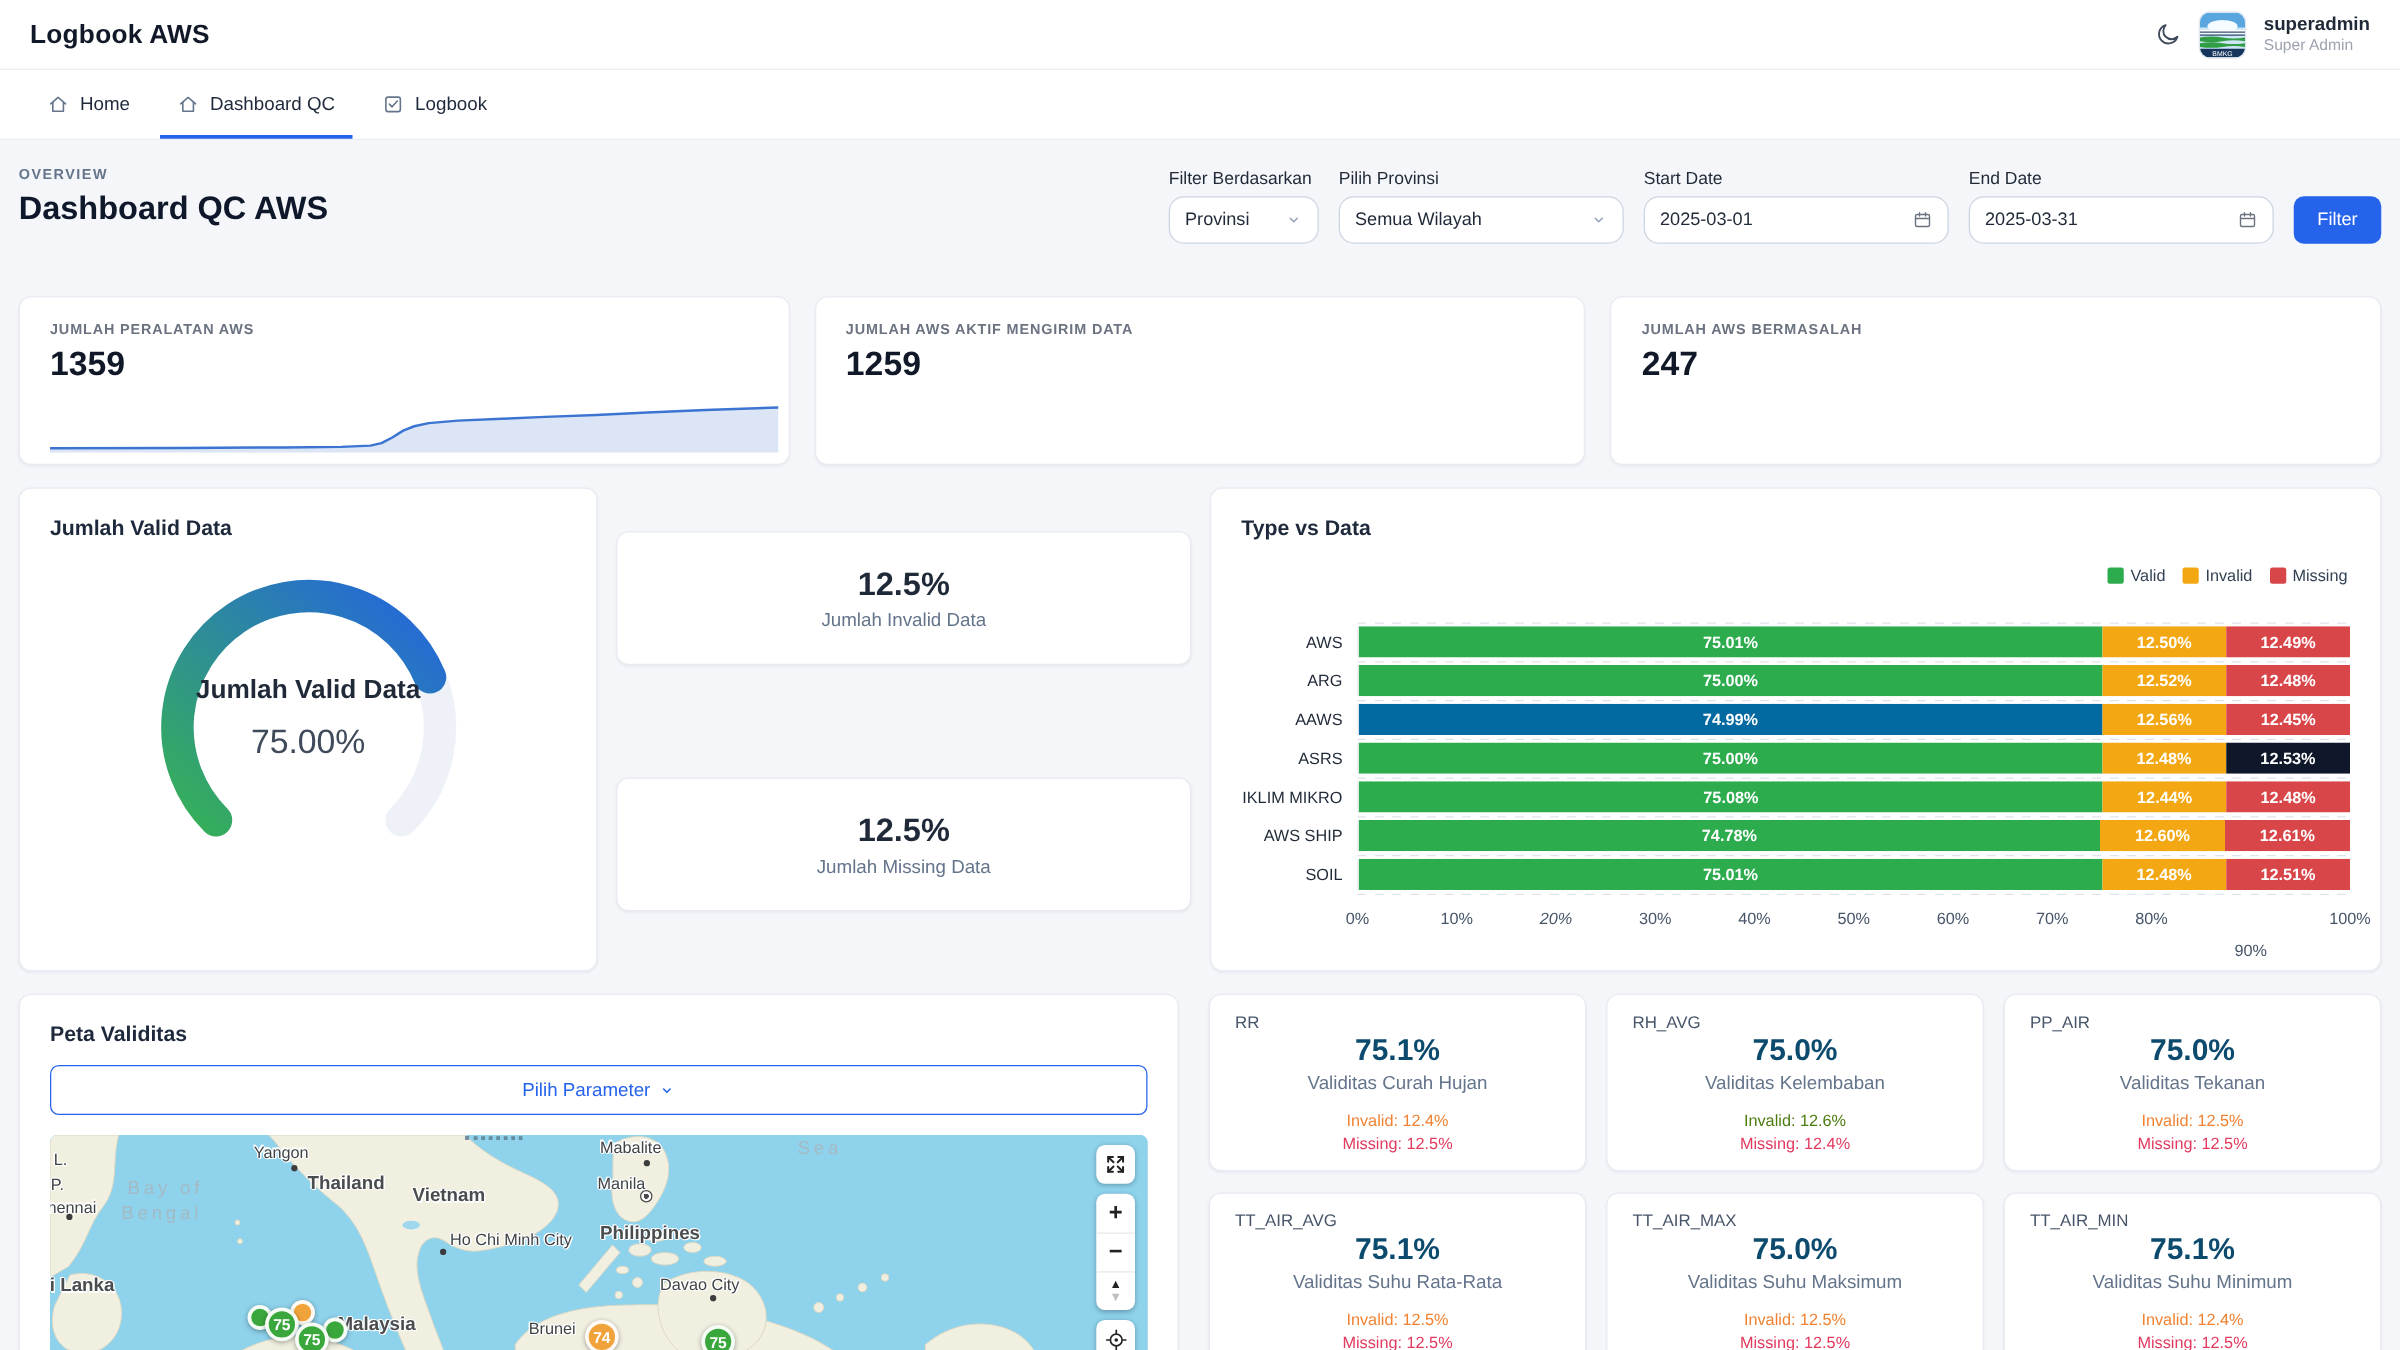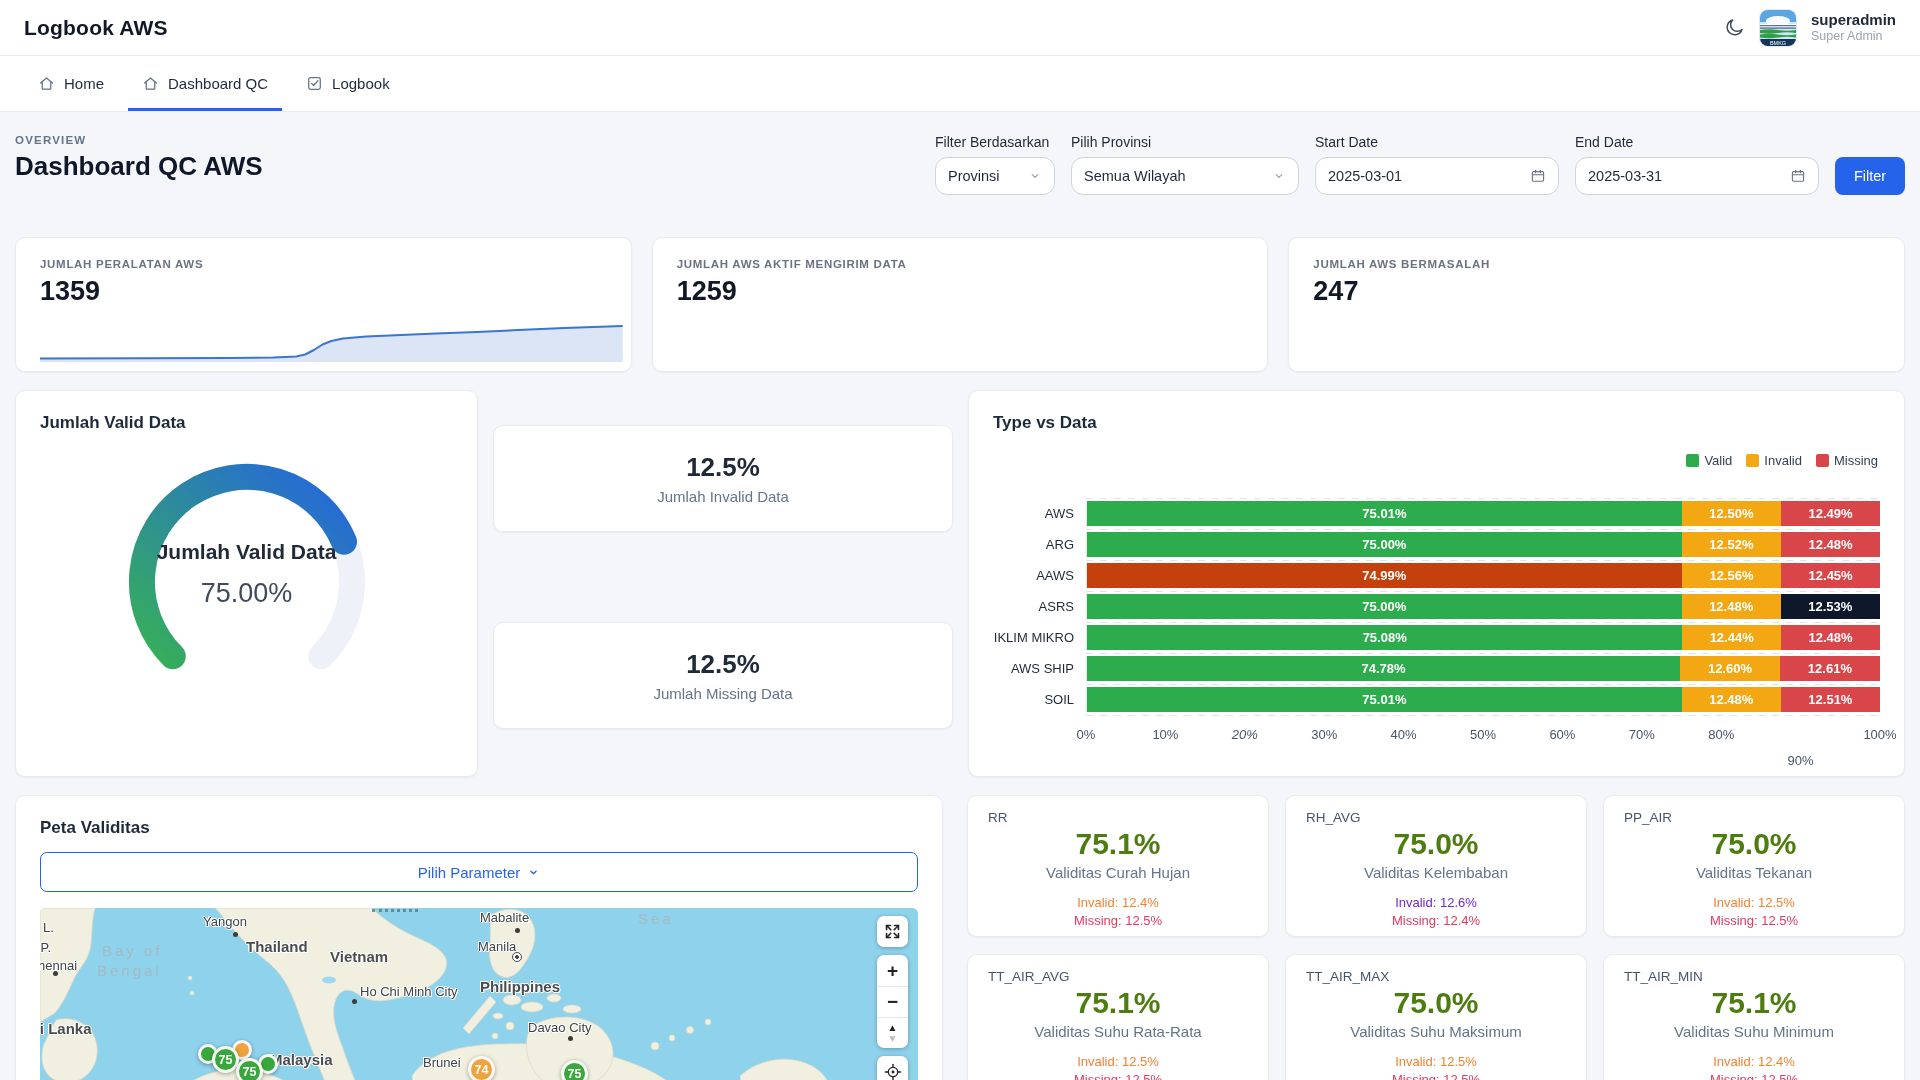--- a/index.html
+++ b/index.html
@@ -85,21 +85,21 @@
   .zcell{height:31px;display:flex;align-items:center;justify-content:center;font-size:19px;font-weight:bold;color:#222;cursor:pointer}
   .zcell + .zcell{border-top:1px solid #e8e8e8}
   .compass{display:flex;flex-direction:column;line-height:1;gap:1px}
   .compass .up{color:#222;font-size:10px}
   .compass .down{color:#c0c0c0;font-size:10px}
   .ctl-locate{top:148px;width:31px;height:31px}
   
   .pgrid{flex:1;display:grid;grid-template-columns:repeat(3,1fr);gap:17px 16px;align-content:start}
   .pcard{height:142px;padding:14px 20px;text-align:center}
   .pcard-code{text-align:left;font-size:13.5px;color:#475569}
-  .pcard-value{font-size:30px;font-weight:bold;color:#4d7c0f;margin-top:2px}
+  .pcard-value{font-size:24px;font-weight:bold;color:#0c4a6e;margin-top:2px}
   .pcard-label{font-size:15px;color:#64748b;margin-top:3px}
   .pcard-invalid{font-size:13px;margin-top:14px}
   .pcard-missing{font-size:13px;margin-top:3px}
 </style>
 </head>
 <body>
 
 <header class="topbar">
   <div class="brand">Logbook AWS</div>
   <div class="top-right">
@@ -309,21 +309,21 @@
             <div class="cbar">
               <div class="cseg" style="width: 75%; background: rgb(45, 172, 78);">75.00%</div>
               <div class="cseg" style="width: 12.52%; background: rgb(243, 167, 18);">12.52%</div>
               <div class="cseg" style="width: 12.48%; background: rgb(217, 70, 74);">12.48%</div>
             </div>
           </div>
           <div class="csep"></div>
           <div class="crow">
             <div class="crow-label">AAWS</div>
             <div class="cbar">
-              <div class="cseg" style="width: 74.99%; background: #c2410c;">74.99%</div>
+              <div class="cseg" style="width: 74.99%; background: #0369a1;">74.99%</div>
               <div class="cseg" style="width: 12.56%; background: rgb(243, 167, 18);">12.56%</div>
               <div class="cseg" style="width: 12.45%; background: rgb(217, 70, 74);">12.45%</div>
             </div>
           </div>
           <div class="csep"></div>
           <div class="crow">
             <div class="crow-label">ASRS</div>
             <div class="cbar">
               <div class="cseg" style="width: 75%; background: rgb(45, 172, 78);">75.00%</div>
               <div class="cseg" style="width: 12.48%; background: rgb(243, 167, 18);">12.48%</div>
@@ -503,21 +503,21 @@
     <div class="pcard-value">75.1%</div>
     <div class="pcard-label">Validitas Curah Hujan</div>
     <div class="pcard-invalid" style="color: rgb(240, 130, 50);">Invalid: 12.4%</div>
     <div class="pcard-missing" style="color: rgb(226, 58, 95);">Missing: 12.5%</div>
   </div>
 
   <div class="card pcard">
     <div class="pcard-code">RH_AVG</div>
     <div class="pcard-value">75.0%</div>
     <div class="pcard-label">Validitas Kelembaban</div>
-    <div class="pcard-invalid" style="color: #6d28d9;">Invalid: 12.6%</div>
+    <div class="pcard-invalid" style="color: #4d7c0f;">Invalid: 12.6%</div>
     <div class="pcard-missing" style="color: rgb(226, 58, 95);">Missing: 12.4%</div>
   </div>
 
   <div class="card pcard">
     <div class="pcard-code">PP_AIR</div>
     <div class="pcard-value">75.0%</div>
     <div class="pcard-label">Validitas Tekanan</div>
     <div class="pcard-invalid" style="color: rgb(240, 130, 50);">Invalid: 12.5%</div>
     <div class="pcard-missing" style="color: rgb(226, 58, 95);">Missing: 12.5%</div>
   </div>

